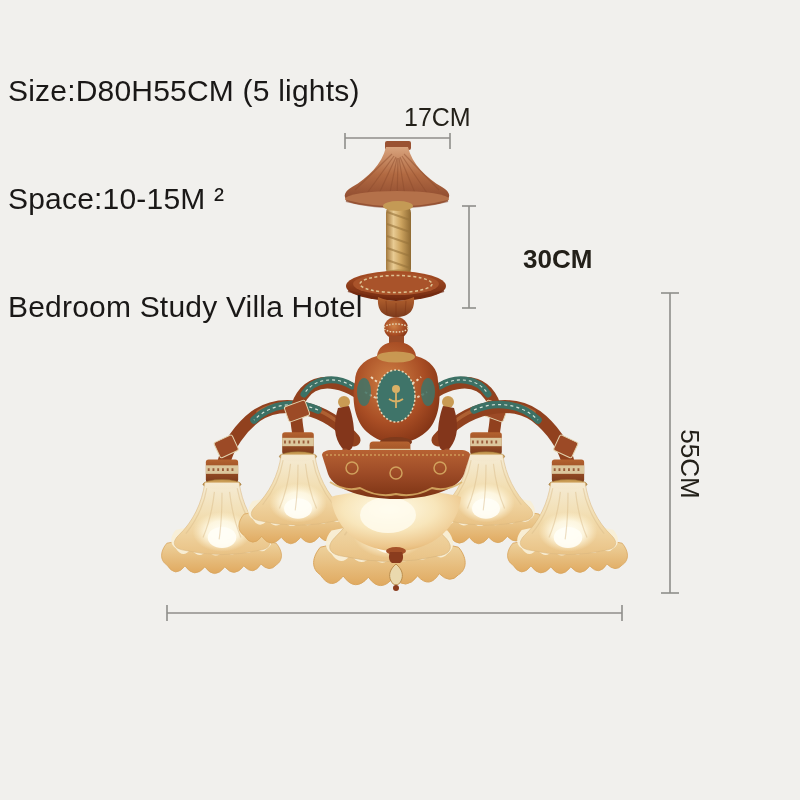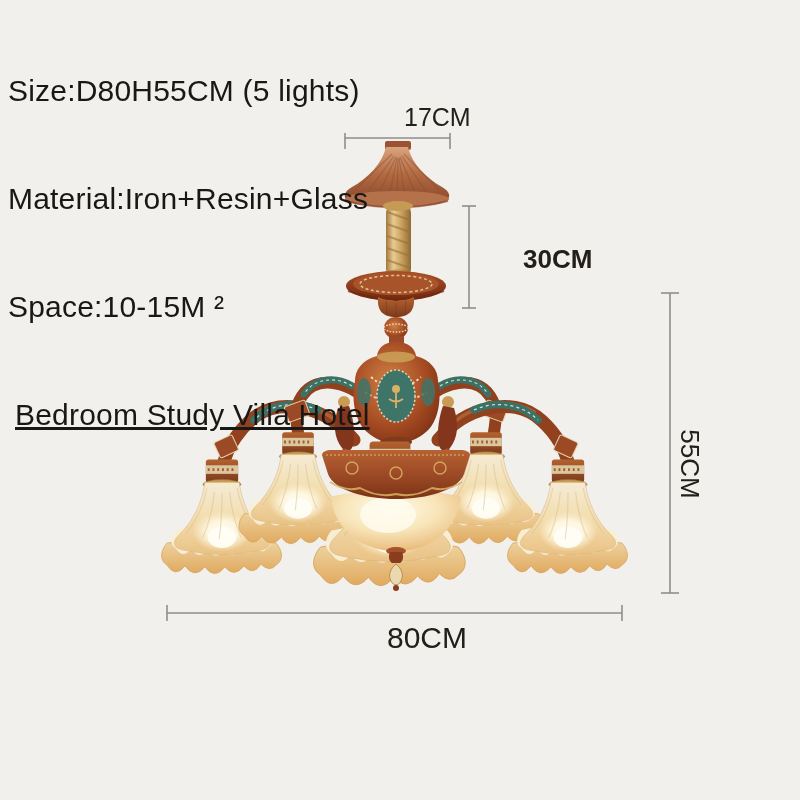--- a/index.html
+++ b/index.html
@@ -8,21 +8,21 @@
     background:#f1f0ed;
     font-family:"Liberation Sans","DejaVu Sans",sans-serif;
   }
   .stage{position:absolute;inset:0;width:800px;height:800px;}
   .stage svg{position:absolute;left:0;top:0;}
   .specs{
     position:absolute;left:8px;top:1px;z-index:5;
     font-size:30px;line-height:36px;letter-spacing:.2px;
     color:#1a1817;white-space:pre;
   }
-  .specs .indent{margin-left:7px;text-decoration:underline;}
+  .specs .indent{}
   .dim-label{
     position:absolute;z-index:4;color:#232019;white-space:nowrap;
   }
   .dim-17{left:404px;top:103px;font-size:25px;}
   .dim-30{left:523px;top:244px;font-size:26px;font-weight:bold;}
   .dim-55{
     left:689px;top:464px;font-size:26px;
     transform:translate(-50%,-50%) rotate(90deg);
     transform-origin:center;
   }
@@ -254,22 +254,20 @@
     <g>
       <ellipse cx="396" cy="551" rx="10" ry="4" fill="#a5522a"></ellipse>
       <path d="M 390 552 L 402 552 C 404 557 403 561 400 563 L 392 563 C 389 561 388 557 390 552 Z" fill="#8a3c1e"></path>
       <path d="M 396 564 C 402 569 404 575 401 581 C 399 586 393 586 391 581 C 388 575 390 569 396 564 Z" fill="#ead9ae" stroke="#bb8e4e" stroke-width="1"></path>
       <circle cx="396" cy="588" r="3" fill="#8a3c1e"></circle>
     </g>
   </svg>
 
   <div class="specs">
     <div>Size:D80H55CM (5 lights)</div>
-    <div>Material:Iron+Resin+Glass</div>
     <div>Space:10-15M ²</div>
     <div class="indent">Bedroom Study Villa Hotel</div>
   </div>
 
   <div class="dim-label dim-17">17CM</div>
   <div class="dim-label dim-30">30CM</div>
   <div class="dim-label dim-55">55CM</div>
-  <div class="dim-label dim-80">80CM</div>
 </div>
 
 </body></html>

